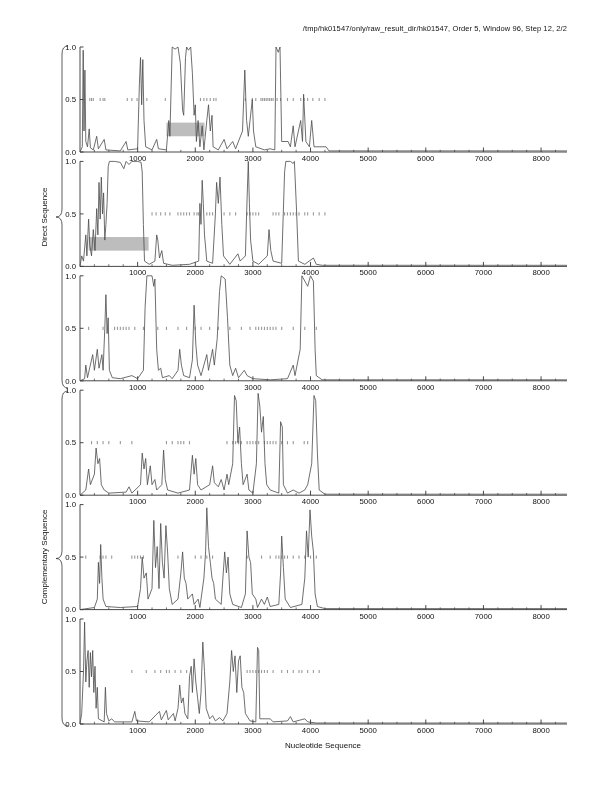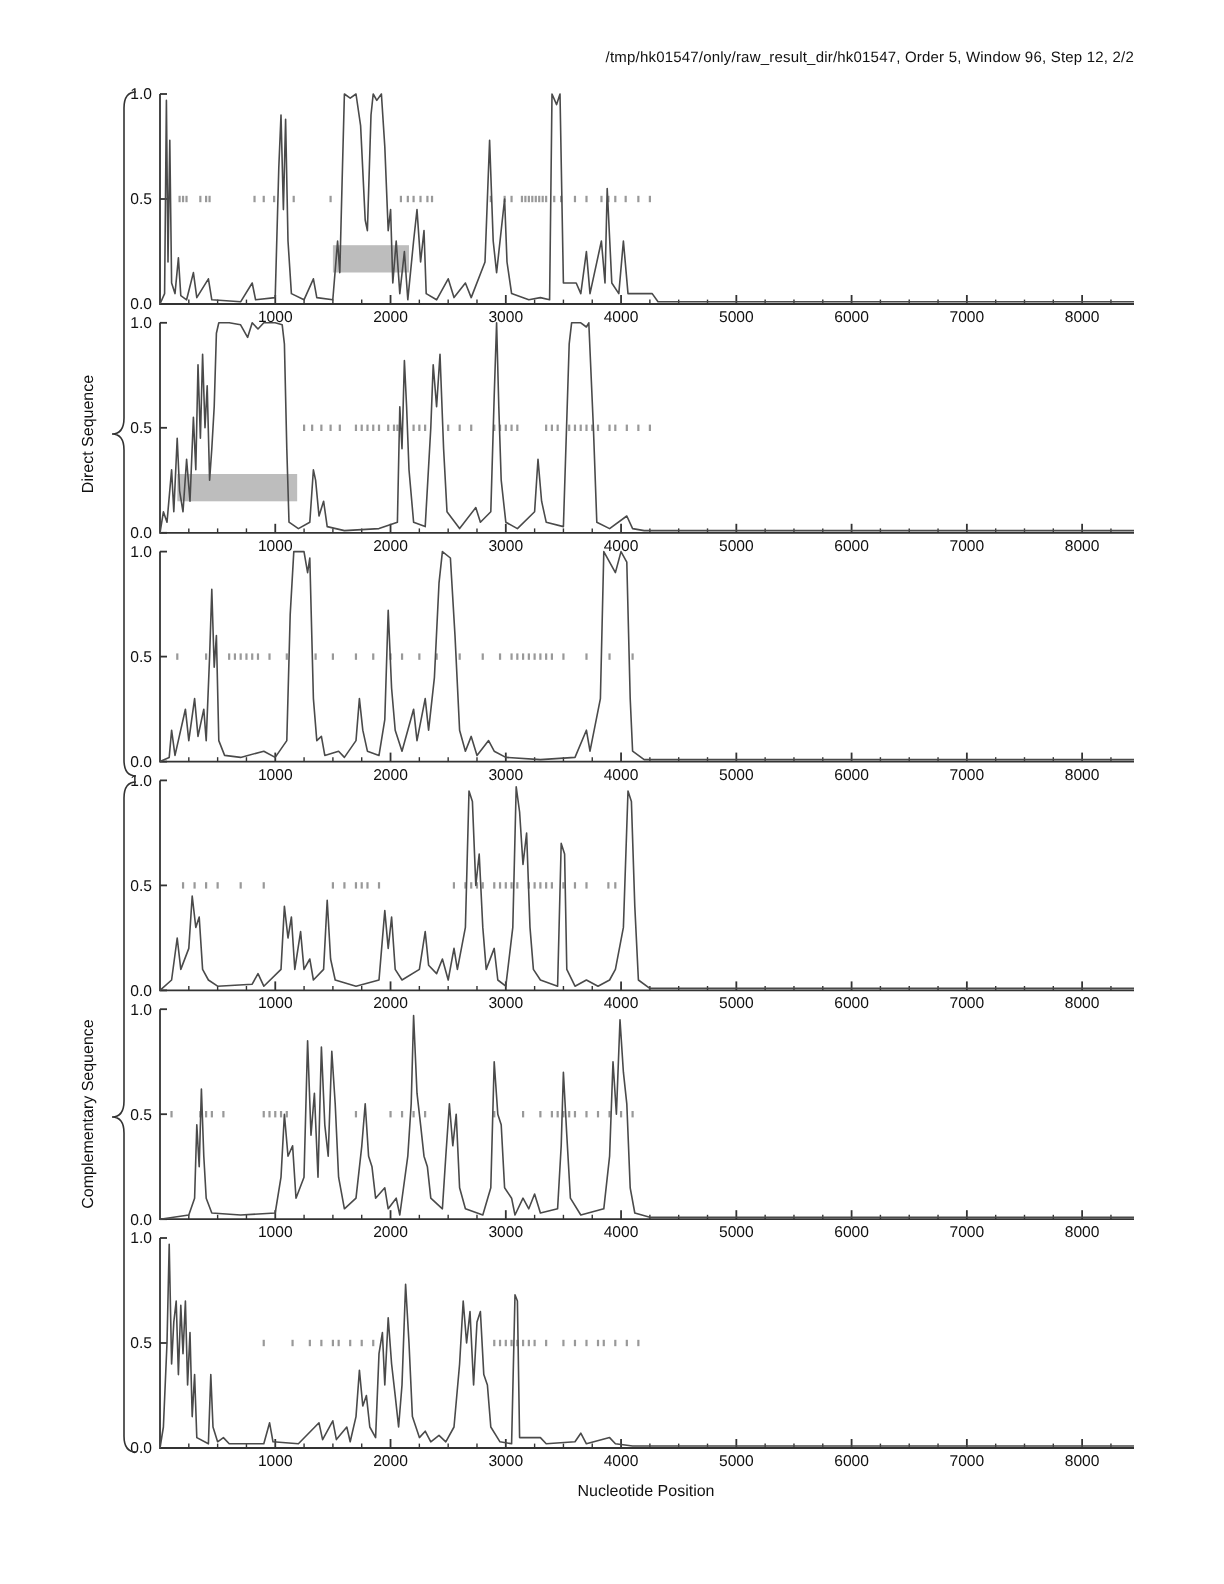--- a/index.html
+++ b/index.html
@@ -23,21 +23,21 @@
   .group-label.bottom{left:44px;top:557px;}
   svg#chart-svg{position:absolute;left:0;top:0;}
 </style>
 </head>
 <body>
 
 <div class="page">
   <div class="fig-title">/tmp/hk01547/only/raw_result_dir/hk01547, Order 5, Window 96, Step 12, 2/2</div>
   <div class="group-label top">Direct Sequence</div>
   <div class="group-label bottom">Complementary Sequence</div>
-  <div class="x-axis-title">Nucleotide Position</div>
+  <div class="x-axis-title">Nucleotide Sequence</div>
   <svg id="chart-svg" width="612" height="792">
       <g>
         <rect x="166.44970414201183" y="122.6" width="38.03786982248519" height="13.650000000000006" fill="#bdbdbd"></rect>
         <g stroke="#999999" stroke-width="1.1">
           <line x1="89.79763313609467" y1="97.9" x2="89.79763313609467" y2="101.1"></line>
           <line x1="91.5266272189349" y1="97.9" x2="91.5266272189349" y2="101.1"></line>
           <line x1="93.25562130177515" y1="97.9" x2="93.25562130177515" y2="101.1"></line>
           <line x1="100.17159763313609" y1="97.9" x2="100.17159763313609" y2="101.1"></line>
           <line x1="103.05325443786982" y1="97.9" x2="103.05325443786982" y2="101.1"></line>
           <line x1="104.78224852071006" y1="97.9" x2="104.78224852071006" y2="101.1"></line>

